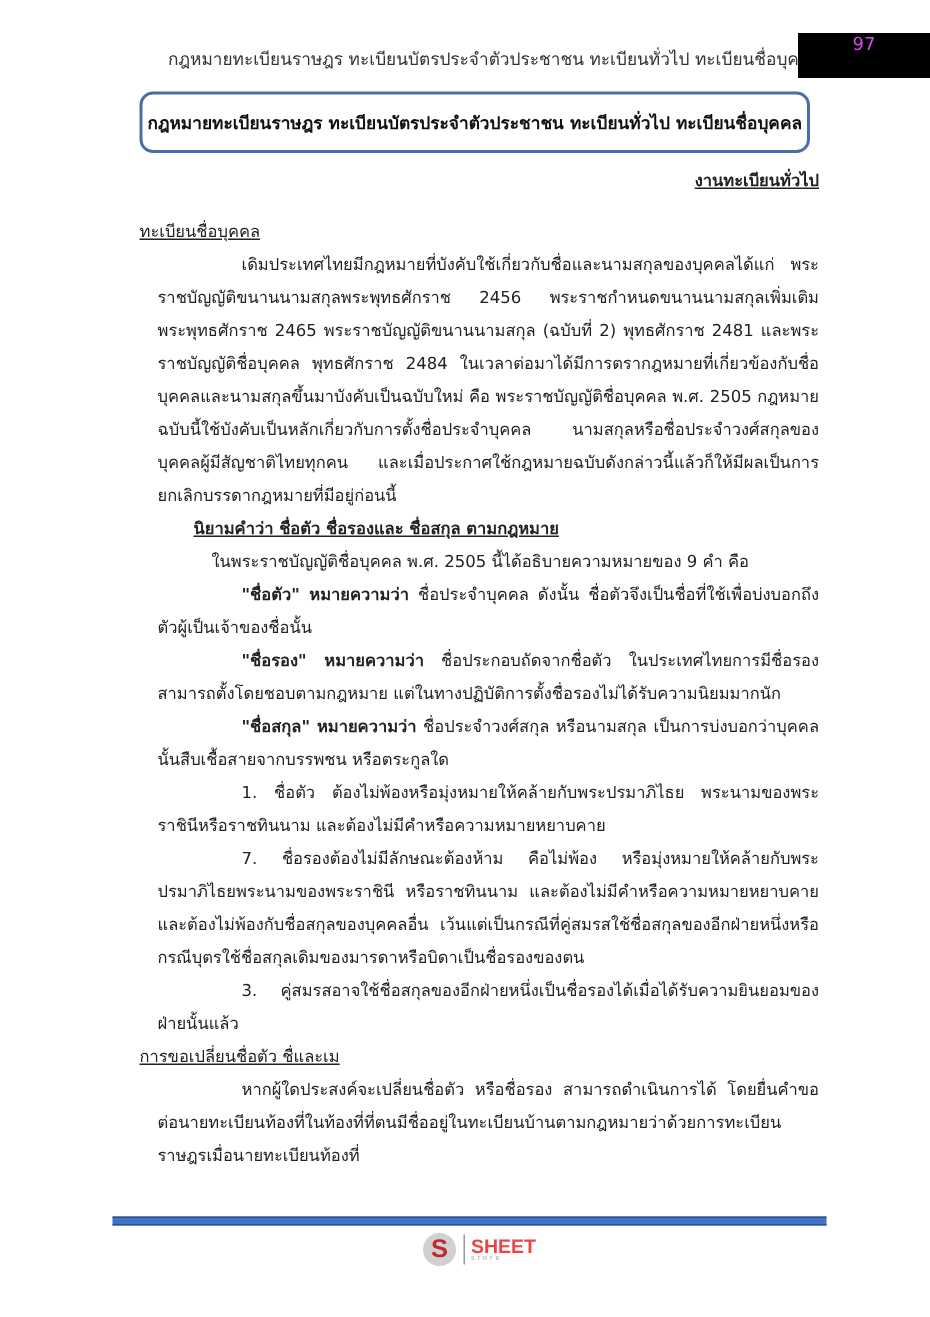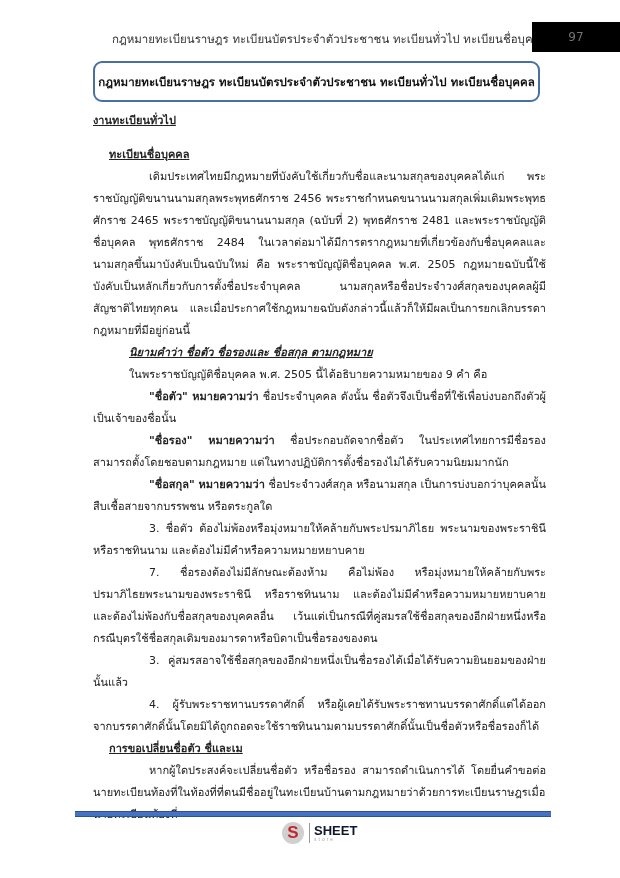--- a/index.html
+++ b/index.html
@@ -6,49 +6,49 @@
     body {
       width:620px; height:878px; background:#ffffff; position:relative; overflow:hidden;
       font-family:"DejaVu Sans", sans-serif; color:#222;
     }
     .running-header {
       position:absolute; left:112px; top:30px; width:410px; text-align:right;
       font-size:11.5px; color:#333; white-space:nowrap;
     }
     .page-num-box {
       position:absolute; left:532px; top:22px; width:88px; height:30px; background:#000;
-      color:#737373; font-size:12px; display:flex; align-items:center; justify-content:center;
+      color:#d946ef; font-size:12px; display:flex; align-items:flex-start; justify-content:center;
     }
     .title-box {
       position:absolute; left:93px; top:61px; width:447px; height:41px;
       border:2px solid #4a6fa5; border-radius:9px; box-sizing:border-box;
       display:flex; align-items:center; justify-content:center;
       font-weight:bold; font-size:11.5px; color:#111; white-space:nowrap;
     }
     .content { position:absolute; left:93px; top:110px; width:453px; font-size:11px; line-height:22px; color:#222; }
-    .center-heading { text-align:left; font-weight:bold; text-decoration:underline; margin-bottom:12px; }
-    .sec-heading { font-weight:bold; text-decoration:underline;margin-left:16px; }
-    .sub-heading { font-weight:bold; text-decoration:underline; padding-left:36px;font-style:italic; }
-    .para { text-align:justify; text-align-last:left; }
+    .center-heading { text-align:right; font-weight:bold; text-decoration:underline; margin-bottom:12px;font-family:Liberation Serif, serif; }
+    .sec-heading { font-weight:normal; text-decoration:underline; }
+    .sub-heading { font-weight:bold; text-decoration:underline; padding-left:36px; }
+    .para { text-align:justify; text-align-last:left;margin-left:12px; }
     .indent { text-indent:56px; }
     .indent-sm { text-indent:36px; }
     .term { font-weight:bold; }
     .footer-rule {
       position:absolute; left:75px; top:811px; width:476px; height:4px; background:#4472c4;
       border-top:1px solid #2f528f; border-bottom:1px solid #2f528f;
     }
     .logo { position:absolute; left:282px; top:818px; height:30px; display:flex; align-items:center; }
     .logo-mark {
       width:22px; height:22px; border-radius:50%; background:#d0d0d0; position:relative;
       display:flex; align-items:center; justify-content:center;
     }
     .logo-mark span { color:#c0282d; font-weight:bold; font-size:17px; font-family:"Liberation Sans", sans-serif; }
     .logo-sep { width:1px; height:20px; background:#999; margin:0 4px 0 5px; }
     .logo-text { display:flex; flex-direction:column; line-height:1; }
-    .logo-word { font-family:"Liberation Sans", sans-serif; font-weight:bold; font-size:13px; color:#0f172a; }
+    .logo-word { font-family:"Liberation Sans", sans-serif; font-weight:bold; font-size:13px; color:#ef4444; }
     .logo-sub { font-family:"Liberation Sans", sans-serif; font-size:5px; color:#aaa; letter-spacing:2px; }
   </style>
 </head>
 <body>
 
 <div class="running-header">กฎหมายทะเบียนราษฎร ทะเบียนบัตรประจำตัวประชาชน ทะเบียนทั่วไป ทะเบียนชื่อบุคคล</div>
 <div class="page-num-box">
   <span>97</span>
 </div>
 
@@ -62,24 +62,23 @@
   <div class="sec-heading">ทะเบียนชื่อบุคคล</div>
   <div class="para indent">เดิมประเทศไทยมีกฎหมายที่บังคับใช้เกี่ยวกับชื่อและนามสกุลของบุคคลได้แก่ พระราชบัญญัติขนานนามสกุลพระพุทธศักราช 2456 พระราชกำหนดขนานนามสกุลเพิ่มเติมพระพุทธศักราช 2465 พระราชบัญญัติขนานนามสกุล (ฉบับที่ 2) พุทธศักราช 2481 และพระราชบัญญัติชื่อบุคคล พุทธศักราช 2484 ในเวลาต่อมาได้มีการตรากฎหมายที่เกี่ยวข้องกับชื่อบุคคลและนามสกุลขึ้นมาบังคับเป็นฉบับใหม่ คือ พระราชบัญญัติชื่อบุคคล พ.ศ. 2505 กฎหมายฉบับนี้ใช้บังคับเป็นหลักเกี่ยวกับการตั้งชื่อประจำบุคคล นามสกุลหรือชื่อประจำวงศ์สกุลของบุคคลผู้มีสัญชาติไทยทุกคน และเมื่อประกาศใช้กฎหมายฉบับดังกล่าวนี้แล้วก็ให้มีผลเป็นการยกเลิกบรรดากฎหมายที่มีอยู่ก่อนนี้</div>
 
   <div class="sub-heading">นิยามคำว่า ชื่อตัว ชื่อรองและ ชื่อสกุล ตามกฎหมาย</div>
   <div class="para indent-sm">ในพระราชบัญญัติชื่อบุคคล พ.ศ. 2505 นี้ได้อธิบายความหมายของ 9 คำ คือ</div>
 
   <div class="para indent"><span class="term">"ชื่อตัว" หมายความว่า</span><span> ชื่อประจำบุคคล ดังนั้น ชื่อตัวจึงเป็นชื่อที่ใช้เพื่อบ่งบอกถึงตัวผู้เป็นเจ้าของชื่อนั้น</span></div>
   <div class="para indent"><span class="term">"ชื่อรอง" หมายความว่า</span><span> ชื่อประกอบถัดจากชื่อตัว ในประเทศไทยการมีชื่อรองสามารถตั้งโดยชอบตามกฎหมาย แต่ในทางปฏิบัติการตั้งชื่อรองไม่ได้รับความนิยมมากนัก</span></div>
   <div class="para indent"><span class="term">"ชื่อสกุล" หมายความว่า</span><span> ชื่อประจำวงศ์สกุล หรือนามสกุล เป็นการบ่งบอกว่าบุคคลนั้นสืบเชื้อสายจากบรรพชน หรือตระกูลใด</span></div>
 
-  <div class="para indent">3. ชื่อตัว ต้องไม่พ้องหรือมุ่งหมายให้คล้ายกับพระปรมาภิไธย พระนามของพระราชินีหรือราชทินนาม และต้องไม่มีคำหรือความหมายหยาบคาย</div>
+  <div class="para indent">1. ชื่อตัว ต้องไม่พ้องหรือมุ่งหมายให้คล้ายกับพระปรมาภิไธย พระนามของพระราชินีหรือราชทินนาม และต้องไม่มีคำหรือความหมายหยาบคาย</div>
   <div class="para indent">7. ชื่อรองต้องไม่มีลักษณะต้องห้าม คือไม่พ้อง หรือมุ่งหมายให้คล้ายกับพระปรมาภิไธยพระนามของพระราชินี หรือราชทินนาม และต้องไม่มีคำหรือความหมายหยาบคาย และต้องไม่พ้องกับชื่อสกุลของบุคคลอื่น เว้นแต่เป็นกรณีที่คู่สมรสใช้ชื่อสกุลของอีกฝ่ายหนึ่งหรือกรณีบุตรใช้ชื่อสกุลเดิมของมารดาหรือบิดาเป็นชื่อรองของตน</div>
   <div class="para indent">3. คู่สมรสอาจใช้ชื่อสกุลของอีกฝ่ายหนึ่งเป็นชื่อรองได้เมื่อได้รับความยินยอมของฝ่ายนั้นแล้ว</div>
-  <div class="para indent">4. ผู้รับพระราชทานบรรดาศักดิ์ หรือผู้เคยได้รับพระราชทานบรรดาศักดิ์แต่ได้ออกจากบรรดาศักดิ์นั้นโดยมิได้ถูกถอดจะใช้ราชทินนามตามบรรดาศักดิ์นั้นเป็นชื่อตัวหรือชื่อรองก็ได้</div>
 
   <div class="sec-heading">การขอเปลี่ยนชื่อตัว ชื่และเม</div>
   <div class="para indent">หากผู้ใดประสงค์จะเปลี่ยนชื่อตัว หรือชื่อรอง สามารถดำเนินการได้ โดยยื่นคำขอต่อนายทะเบียนท้องที่ในท้องที่ที่ตนมีชื่ออยู่ในทะเบียนบ้านตามกฎหมายว่าด้วยการทะเบียนราษฎรเมื่อนายทะเบียนท้องที่</div>
 </div>
 
 <div class="footer-rule"></div>
 <div class="logo">
   <div class="logo-mark">
       <span>S</span>
     </div>

